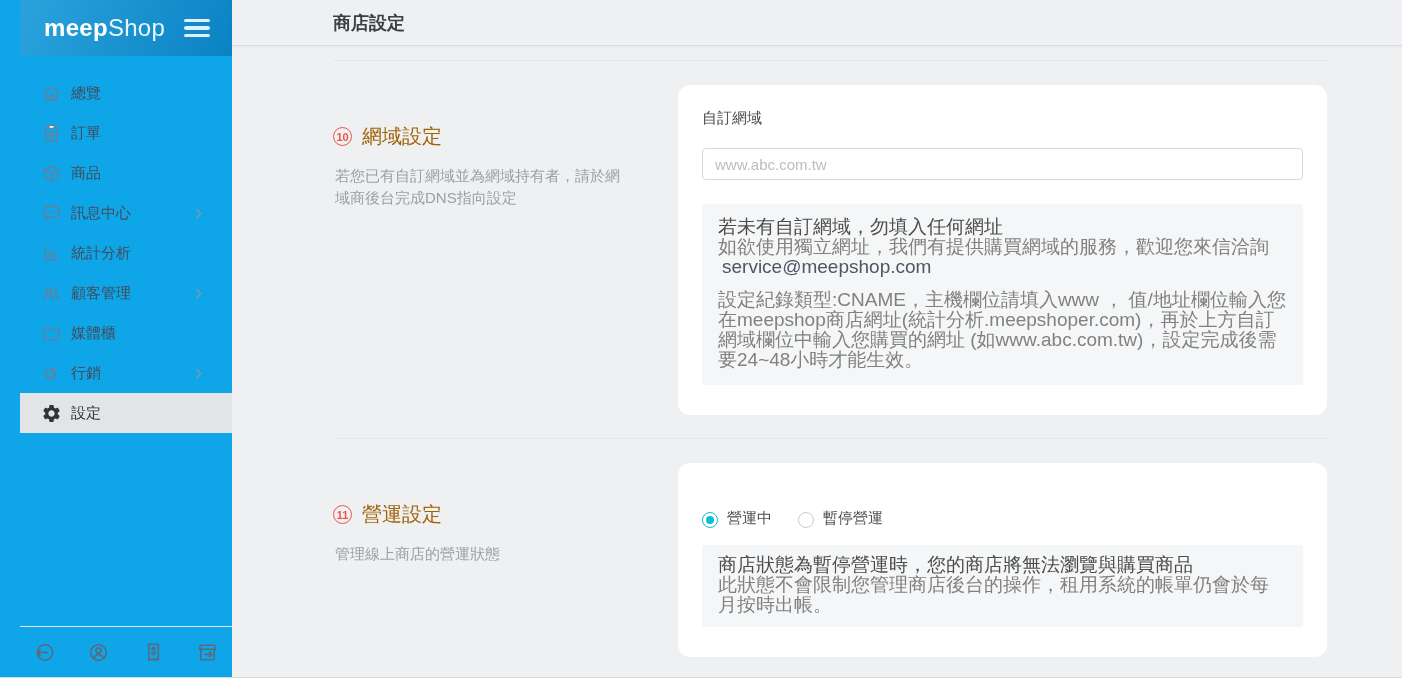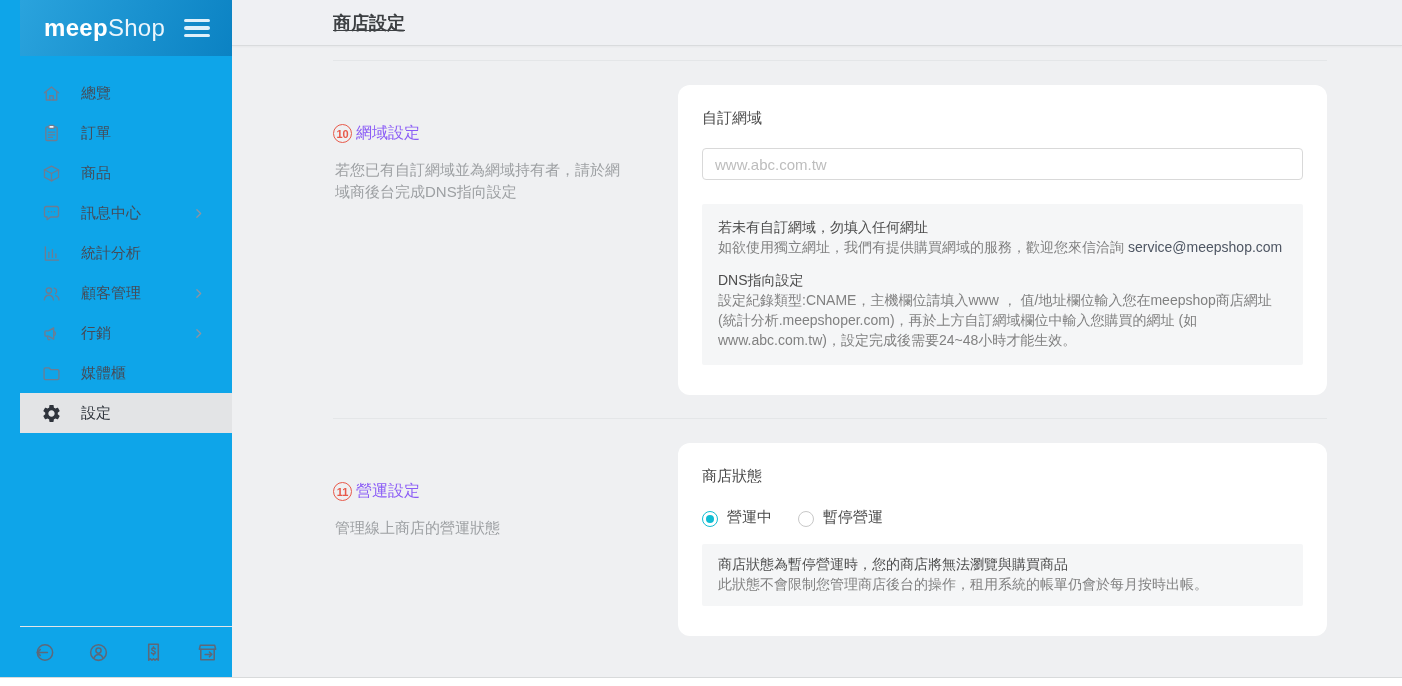--- a/index.html
+++ b/index.html
@@ -9,55 +9,55 @@
   
   .sidebar { flex:0 0 232px; width:232px; background:#0ea5e9; display:flex; flex-direction:column;padding-left:20px; }
   .sidebar-header { height:56px; flex:0 0 56px; background:linear-gradient(115deg,#2aa3dd 0%,#0b82c3 100%); display:flex; align-items:center; justify-content:space-between; padding:0 20px 0 24px; }
   .logo { font-size:24px; color:#ffffff; letter-spacing:.3px; white-space:nowrap; cursor:pointer; }
   .logo .bold { font-weight:700; }
   .logo .light { font-weight:400; color:#eaf5fc; }
   .hamburger { display:flex; flex-direction:column; gap:4px; cursor:pointer; padding:2px; }
   .hamburger span { display:block; width:26px; height:3.5px; border-radius:2px; background:#dff0fa; }
 
   .nav { flex:1 1 auto; padding-top:17px; }
-  .nav-item { height:40px; display:flex; align-items:center; padding:0 27px 0 20px; cursor:pointer; color:#454c59; font-size:15px;gap:10px; }
+  .nav-item { height:40px; display:flex; align-items:center; padding:0 27px 0 20px; cursor:pointer; color:#454c59; font-size:15px; }
   .nav-item.active { background:#e3e4e6; color:#2e333b; }
   .nav-icon { width:22px; height:22px; margin-right:9px; display:flex; align-items:center; justify-content:center; flex:0 0 22px; }
   .nav-icon svg { stroke:#6f7c91; fill:none; stroke-width:1.5; stroke-linecap:round; stroke-linejoin:round; }
   .nav-item.active .nav-icon svg { stroke:#2f343c; }
   .nav-label { flex:1 1 auto; }
   .nav-chevron { width:13px; height:13px; display:flex; }
 
   .sidebar-footer { flex:0 0 51px; height:51px; border-top:1px solid #e3e5e7; display:flex; align-items:center; justify-content:space-between; padding:0 11px; }
   .foot-btn { width:26px; height:26px; display:flex; align-items:center; justify-content:center; cursor:pointer; }
   .foot-btn svg { stroke:#5d6879; fill:none; stroke-width:1.6; stroke-linecap:round; stroke-linejoin:round; }
 
   
   .main { flex:1 1 auto; min-width:0; display:flex; flex-direction:column; background:#eff0f2; }
   .main-header { flex:0 0 46px; height:46px; background:#eff0f3; border-bottom:1px solid #d9dbdd; box-shadow:0 1px 2px rgba(0,0,0,.04); display:flex; align-items:center; padding-left:101px; position:relative; z-index:2; }
-  .page-title { font-size:18px; font-weight:700; color:#3d4043;text-decoration:underline; }
+  .page-title { font-size:18px; font-weight:700; color:#3d4043; }
 
   .content { flex:1 1 auto; padding:0 75px 0 101px; overflow:hidden; }
   .rule { height:1px; background:#e4e6e8; }
   .top-rule { margin-top:14px; }
   .mid-rule { margin-top:23px; }
 
   .section-row { display:flex; margin-top:24px; align-items:flex-start; }
   .section-left { flex:0 0 345px; width:345px; padding-right:44px; }
   .section-heading { display:flex; align-items:center; margin-top:38px; }
   .num-badge { width:19px; height:19px; flex:0 0 19px; border:1px solid #e8594a; border-radius:50%; color:#e8594a; font-size:11px; font-weight:700; display:flex; align-items:center; justify-content:center; }
-  .section-title { font-size:16px; color:#8b5cf6; margin-left:4px; }
+  .section-title { font-size:20px; color:#a16207; margin-left:10px; }
   .section-desc { margin-top:15px; margin-left:2px; font-size:15px; line-height:22px; color:#9da0a3; }
 
   .card { flex:1 1 auto; background:#ffffff; border-radius:12px; padding:24px 24px 30px; }
   .field-label { font-size:15px; color:#4a4a4a; }
   .text-input { display:block; width:100%; height:32px; margin-top:20px; border:1px solid #d9d9d9; border-radius:4px; padding:0 12px; font-size:15px; color:#444; background:#fff; outline:none; font-family:inherit; }
   .text-input::placeholder { color:#bdbdbd; }
 
-  .info-box { margin-top:24px; background:#f5f6f7; border-radius:2px; padding:13px 16px 15px; font-size:14px; line-height:20px; }
+  .info-box { margin-top:24px; background:#f5f6f7; border-radius:2px; padding:13px 16px 15px; font-size:19px; line-height:20px; }
   .info-box .strong { color:#4c4c4c; }
   .info-box .muted { color:#818181; }
   .info-box .email { color:#4e5663; margin-left:4px; cursor:pointer; }
   .dns-block { margin-top:13px; }
 
   .radio-row { display:flex; align-items:center; margin-top:22px; }
   .radio-option { display:flex; align-items:flex-end; cursor:pointer; }
   .radio-option + .radio-option { margin-left:26px; }
   .radio-circle { width:16px; height:16px; flex:0 0 16px; border-radius:50%; background:#fff; border:1px solid #c8c8c8; position:relative; }
   .radio-option.checked .radio-circle { border-color:#10bdd3; }
@@ -156,40 +156,40 @@
           <svg width="13" height="13" viewBox="0 0 24 24">
               <path d="M9 5 L16 12 L9 19" stroke="#8b95a3" stroke-width="2.4" fill="none" stroke-linecap="round" stroke-linejoin="round"></path>
             </svg>
         </span>
       </div>
 
 
       <div class="nav-item">
         <span class="nav-icon">
           <svg width="21" height="21" viewBox="0 0 24 24">
+              <path d="M3.5 7 C3.5 6.2 4.2 5.5 5 5.5 H9 L11 7.5 H19 C19.8 7.5 20.5 8.2 20.5 9 V17.5 C20.5 18.3 19.8 19 19 19 H5 C4.2 19 3.5 18.3 3.5 17.5 Z"></path>
+            </svg>
+        </span>
+        <span class="nav-label">媒體櫃</span>
+      </div>
+
+      <div class="nav-item">
+        <span class="nav-icon">
+          <svg width="21" height="21" viewBox="0 0 24 24">
               <path d="M4.5 10 C4.5 9.4 4.9 9 5.5 9 L8.5 9 L14.5 5.5 V18.5 L8.5 15 L5.5 15 C4.9 15 4.5 14.6 4.5 14 Z"></path>
               <path d="M14.5 9.5 C15.8 10 16.5 10.9 16.5 12 C16.5 13.1 15.8 14 14.5 14.5"></path>
               <path d="M7.2 15.2 L8.2 19 H10"></path>
             </svg>
         </span>
         <span class="nav-label">行銷</span>
         <span class="nav-chevron">
           <svg width="13" height="13" viewBox="0 0 24 24">
               <path d="M9 5 L16 12 L9 19" stroke="#8b95a3" stroke-width="2.4" fill="none" stroke-linecap="round" stroke-linejoin="round"></path>
             </svg>
         </span>
-      </div>
-
-      <div class="nav-item">
-        <span class="nav-icon">
-          <svg width="21" height="21" viewBox="0 0 24 24">
-              <path d="M3.5 7 C3.5 6.2 4.2 5.5 5 5.5 H9 L11 7.5 H19 C19.8 7.5 20.5 8.2 20.5 9 V17.5 C20.5 18.3 19.8 19 19 19 H5 C4.2 19 3.5 18.3 3.5 17.5 Z"></path>
-            </svg>
-        </span>
-        <span class="nav-label">媒體櫃</span>
       </div>
 
       <div class="nav-item active">
         <span class="nav-icon">
           <svg width="21" height="21" viewBox="0 0 24 24">
               <path fill="#2f343c" stroke="none" d="M19.14,12.94c0.04-0.3,0.06-0.61,0.06-0.94c0-0.32-0.02-0.64-0.07-0.94l2.03-1.58c0.18-0.14,0.23-0.41,0.12-0.61 l-1.92-3.32c-0.12-0.22-0.37-0.29-0.59-0.22l-2.39,0.96c-0.5-0.38-1.03-0.7-1.62-0.94L14.4,2.81c-0.04-0.24-0.24-0.41-0.48-0.41 h-3.84c-0.24,0-0.43,0.17-0.47,0.41L9.25,5.35C8.66,5.59,8.12,5.92,7.63,6.29L5.24,5.33c-0.22-0.08-0.47,0-0.59,0.22L2.74,8.87 C2.62,9.08,2.66,9.34,2.86,9.48l2.03,1.58C4.84,11.36,4.8,11.69,4.8,12s0.02,0.64,0.07,0.94l-2.03,1.58 c-0.18,0.14-0.23,0.41-0.12,0.61l1.92,3.32c0.12,0.22,0.37,0.29,0.59,0.22l2.39-0.96c0.5,0.38,1.03,0.7,1.62,0.94l0.36,2.54 c0.05,0.24,0.24,0.41,0.48,0.41h3.84c0.24,0,0.44-0.17,0.47-0.41l0.36-2.54c0.59-0.24,1.13-0.56,1.62-0.94l2.39,0.96 c0.22,0.08,0.47,0,0.59-0.22l1.92-3.32c0.12-0.22,0.07-0.47-0.12-0.61L19.14,12.94z M12,15.6c-1.98,0-3.6-1.62-3.6-3.6 s1.62-3.6,3.6-3.6s3.6,1.62,3.6,3.6S13.98,15.6,12,15.6z"></path>
             </svg>
         </span>
         <span class="nav-label">設定</span>
       </div>
@@ -243,40 +243,38 @@
           <div class="section-desc">若您已有自訂網域並為網域持有者，請於網域商後台完成DNS指向設定</div>
         </div>
 
         <div class="card">
           <div class="field-label">自訂網域</div>
           <input class="text-input" type="text" placeholder="www.abc.com.tw" style="">
           <div class="info-box">
             <div class="strong">若未有自訂網域，勿填入任何網址</div>
             <div class="muted"><span>如欲使用獨立網址，我們有提供購買網域的服務，歡迎您來信洽詢</span><span class="email">service@meepshop.com</span></div>
             <div class="dns-block">
-              <div class="strong">DNS指向設定</div>
               <div class="muted">設定紀錄類型:CNAME，主機欄位請填入www ， 值/地址欄位輸入您在meepshop商店網址(統計分析.meepshoper.com)，再於上方自訂網域欄位中輸入您購買的網址 (如www.abc.com.tw)，設定完成後需要24~48小時才能生效。</div>
             </div>
           </div>
         </div>
       </div>
 
       <div class="rule mid-rule"></div>
 
       <div class="section-row">
         <div class="section-left">
           <div class="section-heading">
             <span class="num-badge">11</span>
             <span class="section-title">營運設定</span>
           </div>
           <div class="section-desc">管理線上商店的營運狀態</div>
         </div>
 
         <div class="card">
-          <div class="field-label">商店狀態</div>
           <div class="radio-row">
             <div class="radio-option checked">
               <span class="radio-circle"></span>
               <span class="radio-label">營運中</span>
             </div>
             <div class="radio-option">
               <span class="radio-circle"></span>
               <span class="radio-label">暫停營運</span>
             </div>
           </div>

